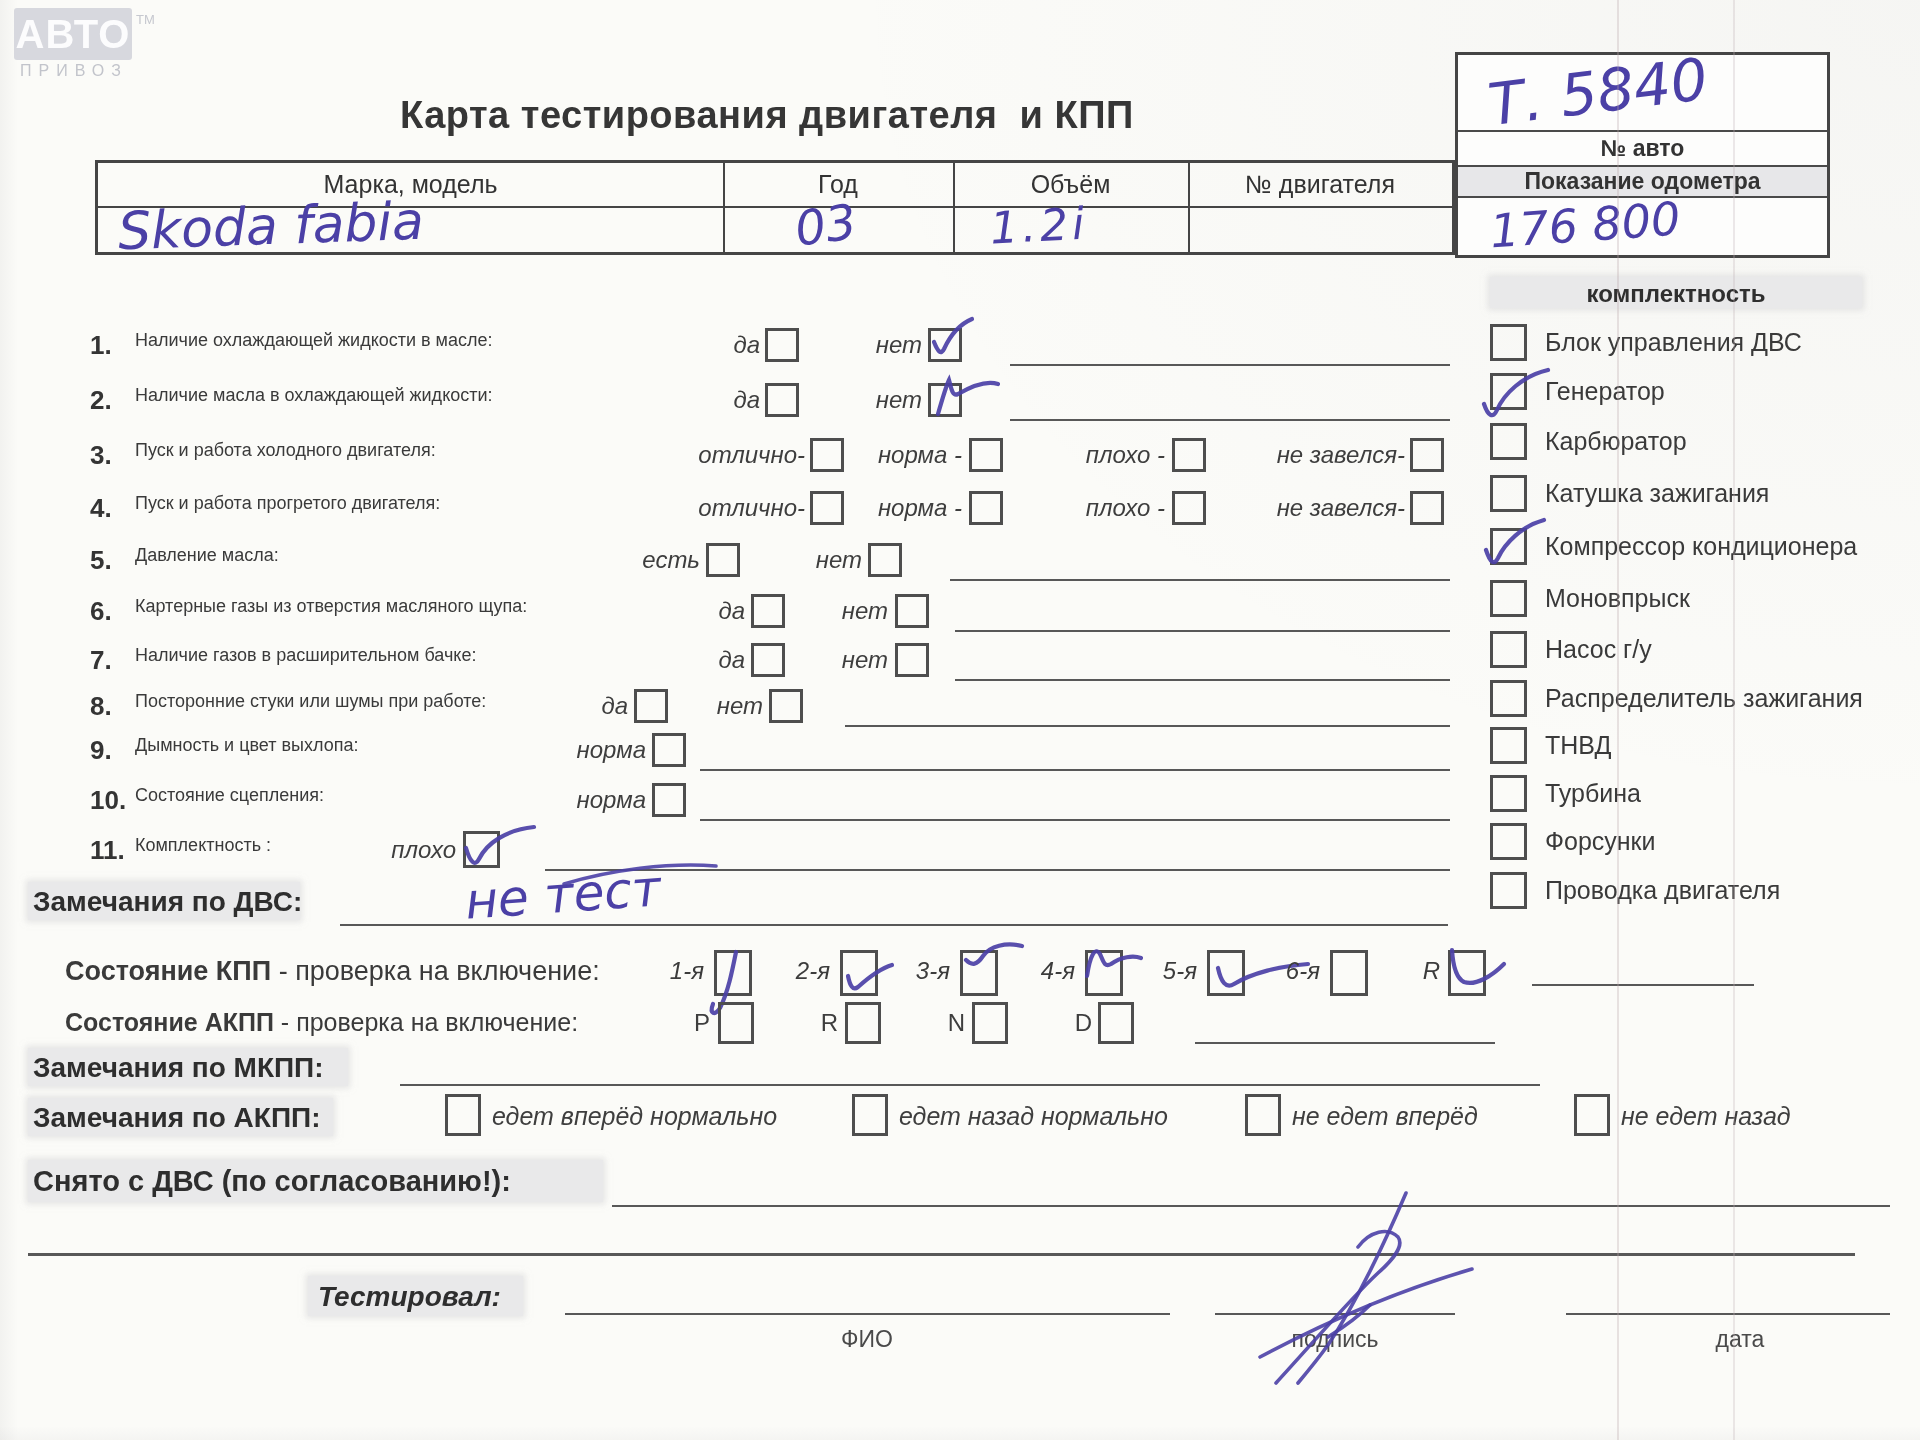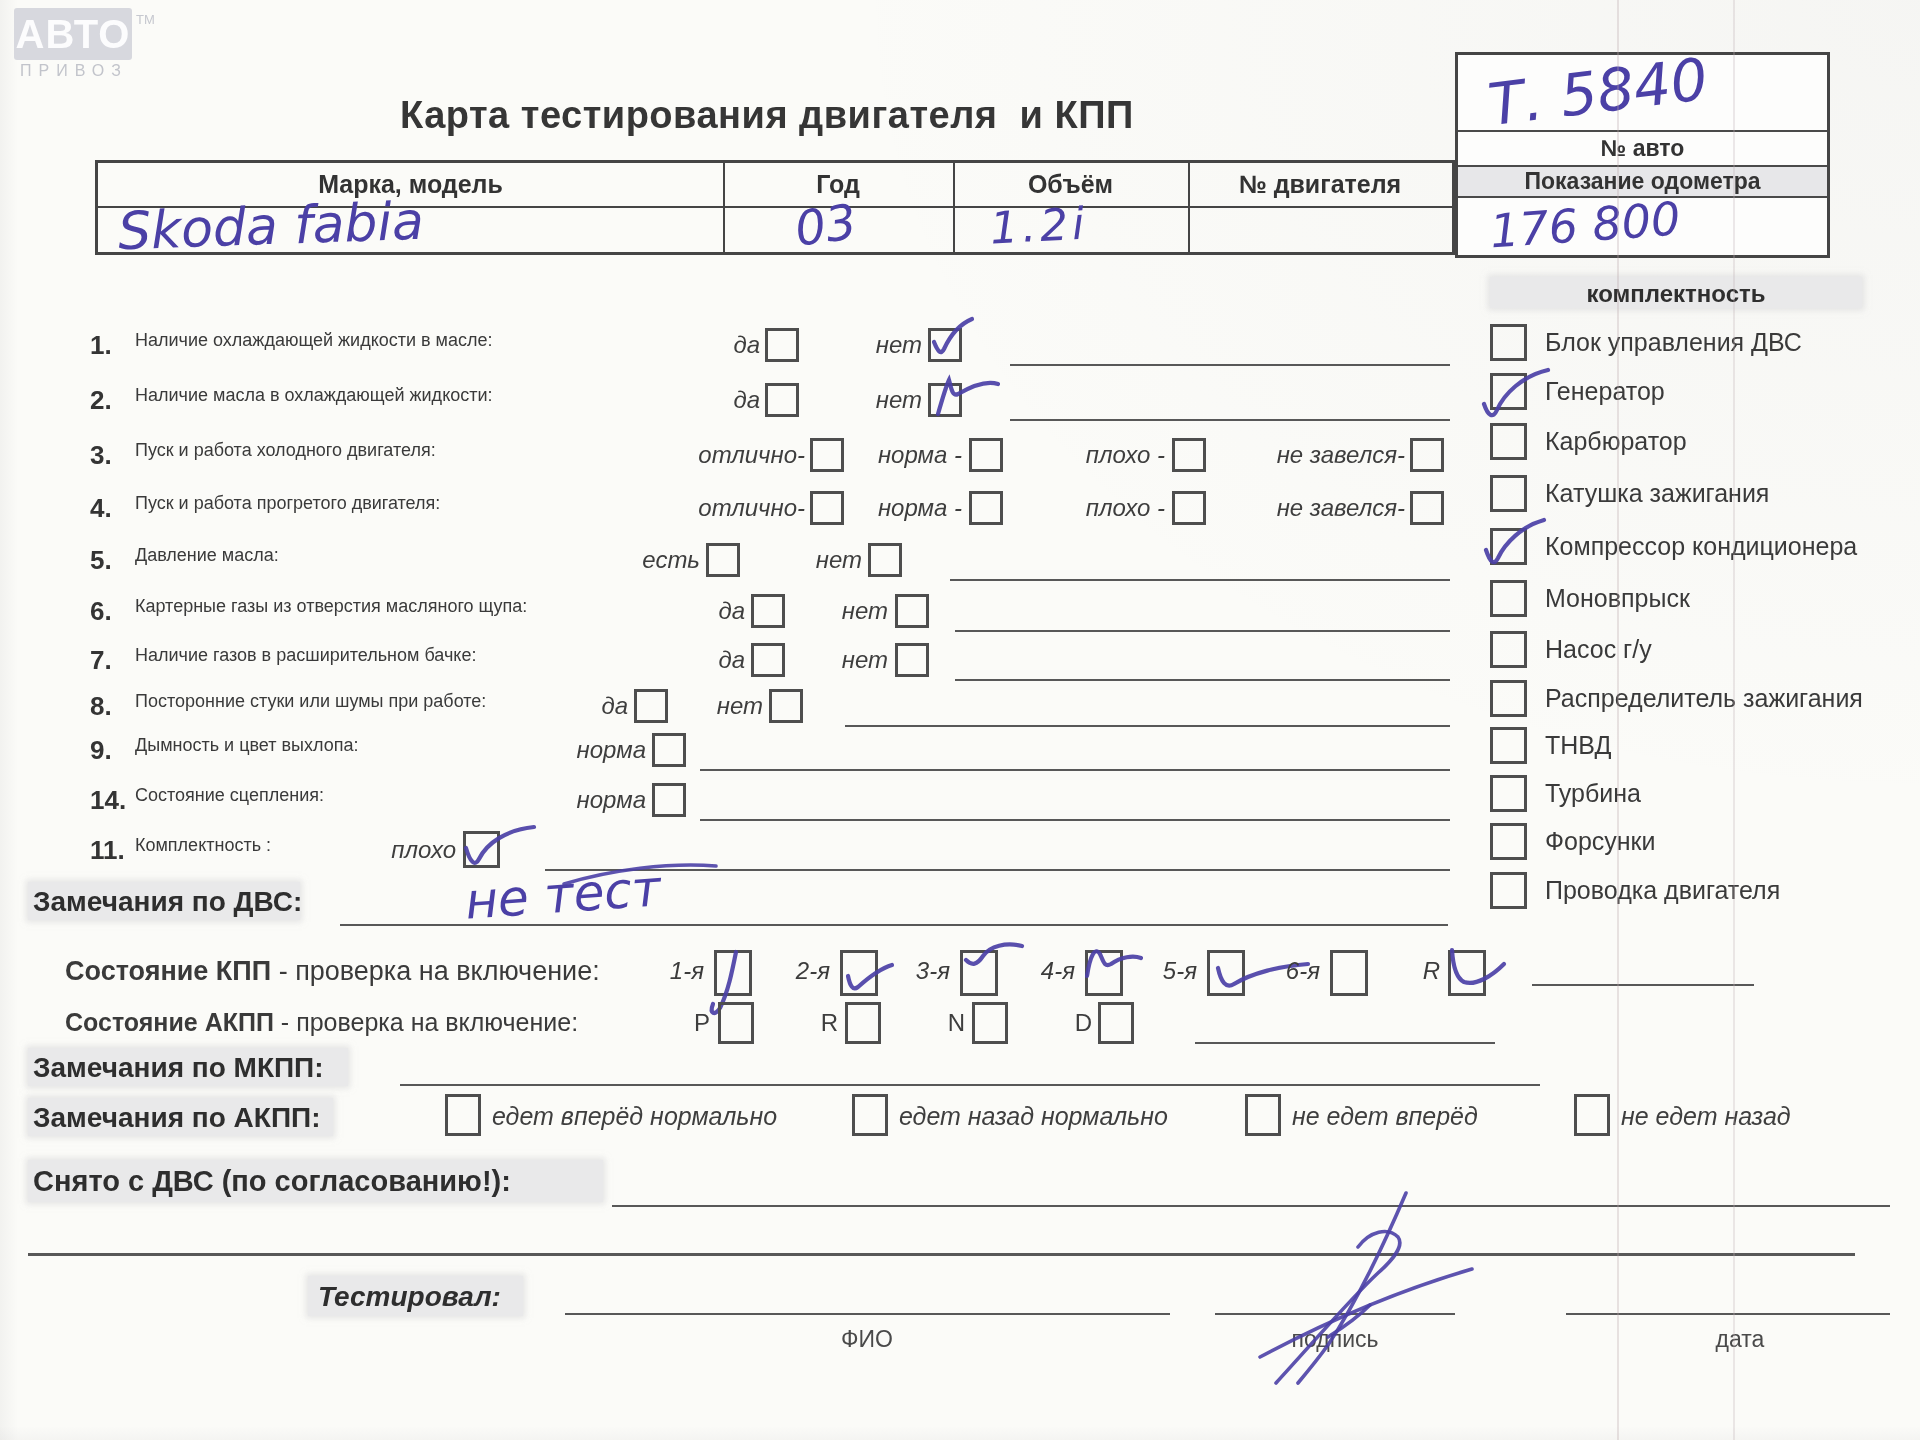--- a/index.html
+++ b/index.html
@@ -17,21 +17,21 @@
        display:flex;align-items:center;justify-content:center;}
   .logo-word{font-weight:bold;font-size:40px;color:#fcfcfd;letter-spacing:1px;}
   .logo-tm{left:136px;top:12px;font-size:13px;color:#c6c8cf;}
   .logo-sub{left:12px;top:62px;width:124px;text-align:center;font-size:16px;letter-spacing:7px;color:#c2c4cb;}
   
   .title{left:400px;top:94px;font-size:38px;font-weight:bold;color:#363636;white-space:pre;letter-spacing:.5px;}
   
   .vt{left:95px;top:160px;width:1360px;height:95px;border:3px solid #454545;box-sizing:border-box;}
   .vt-col{position:absolute;top:0;bottom:0;border-left:2px solid #454545;}
   .vt-head{position:absolute;top:0;height:43px;border-bottom:2px solid #454545;
-       display:flex;align-items:center;justify-content:center;font-weight:bold;font-size:25px;color:#333;}
+       display:flex;align-items:center;justify-content:center;font-weight:normal;font-size:25px;color:#333;}
   
   .auto-box{left:1455px;top:52px;width:375px;height:206px;border:3px solid #454545;box-sizing:border-box;background:#fdfdfc;}
   .ab-line{position:absolute;left:0;right:0;height:2px;background:#4a4a4a;}
   .ab-label{position:absolute;left:0;right:0;text-align:center;font-weight:bold;font-size:23px;color:#333;}
   .gray-band{background:#e7e7e9;}
   
   .num{font-weight:bold;font-size:26px;color:#343434;}
   .lbl{font-size:18px;color:#3a3a3a;white-space:nowrap;}
   .opt{font-style:italic;font-size:24px;color:#3e3e3e;text-align:right;white-space:nowrap;}
   .optl{font-style:italic;font-size:25px;color:#3e3e3e;text-align:left;white-space:nowrap;}
@@ -160,21 +160,21 @@
 <div class="abs opt" style="left:663px;top:692px;width:100px;">нет</div>
 <div class="abs box" style="left:769px;top:689px;"></div>
 <div class="abs wline" style="left:845px;top:725px;width:605px;"></div>
 
 <div class="abs num" style="left:90px;top:735px;">9.</div>
 <div class="abs lbl" style="left:135px;top:735px;">Дымность и цвет выхлопа:</div>
 <div class="abs opt" style="left:546px;top:736px;width:100px;">норма</div>
 <div class="abs box" style="left:652px;top:733px;"></div>
 <div class="abs wline" style="left:700px;top:769px;width:750px;"></div>
 
-<div class="abs num" style="left:90px;top:785px;">14.</div>
+<div class="abs num" style="left:90px;top:785px;">10.</div>
 <div class="abs lbl" style="left:135px;top:785px;">Состояние сцепления:</div>
 <div class="abs opt" style="left:546px;top:786px;width:100px;">норма</div>
 <div class="abs box" style="left:652px;top:783px;"></div>
 <div class="abs wline" style="left:700px;top:819px;width:750px;"></div>
 
 <div class="abs num" style="left:90px;top:835px;">11.</div>
 <div class="abs lbl" style="left:135px;top:835px;">Комплектность :</div>
 <div class="abs opt" style="left:356px;top:836px;width:100px;">плохо</div>
 <div class="abs box" style="left:463px;top:831px;width:37px;height:37px;"></div>
 <svg class="tick" style="left:460px;top:822px;width:78px;height:52px;" viewBox="0 0 78 52">

